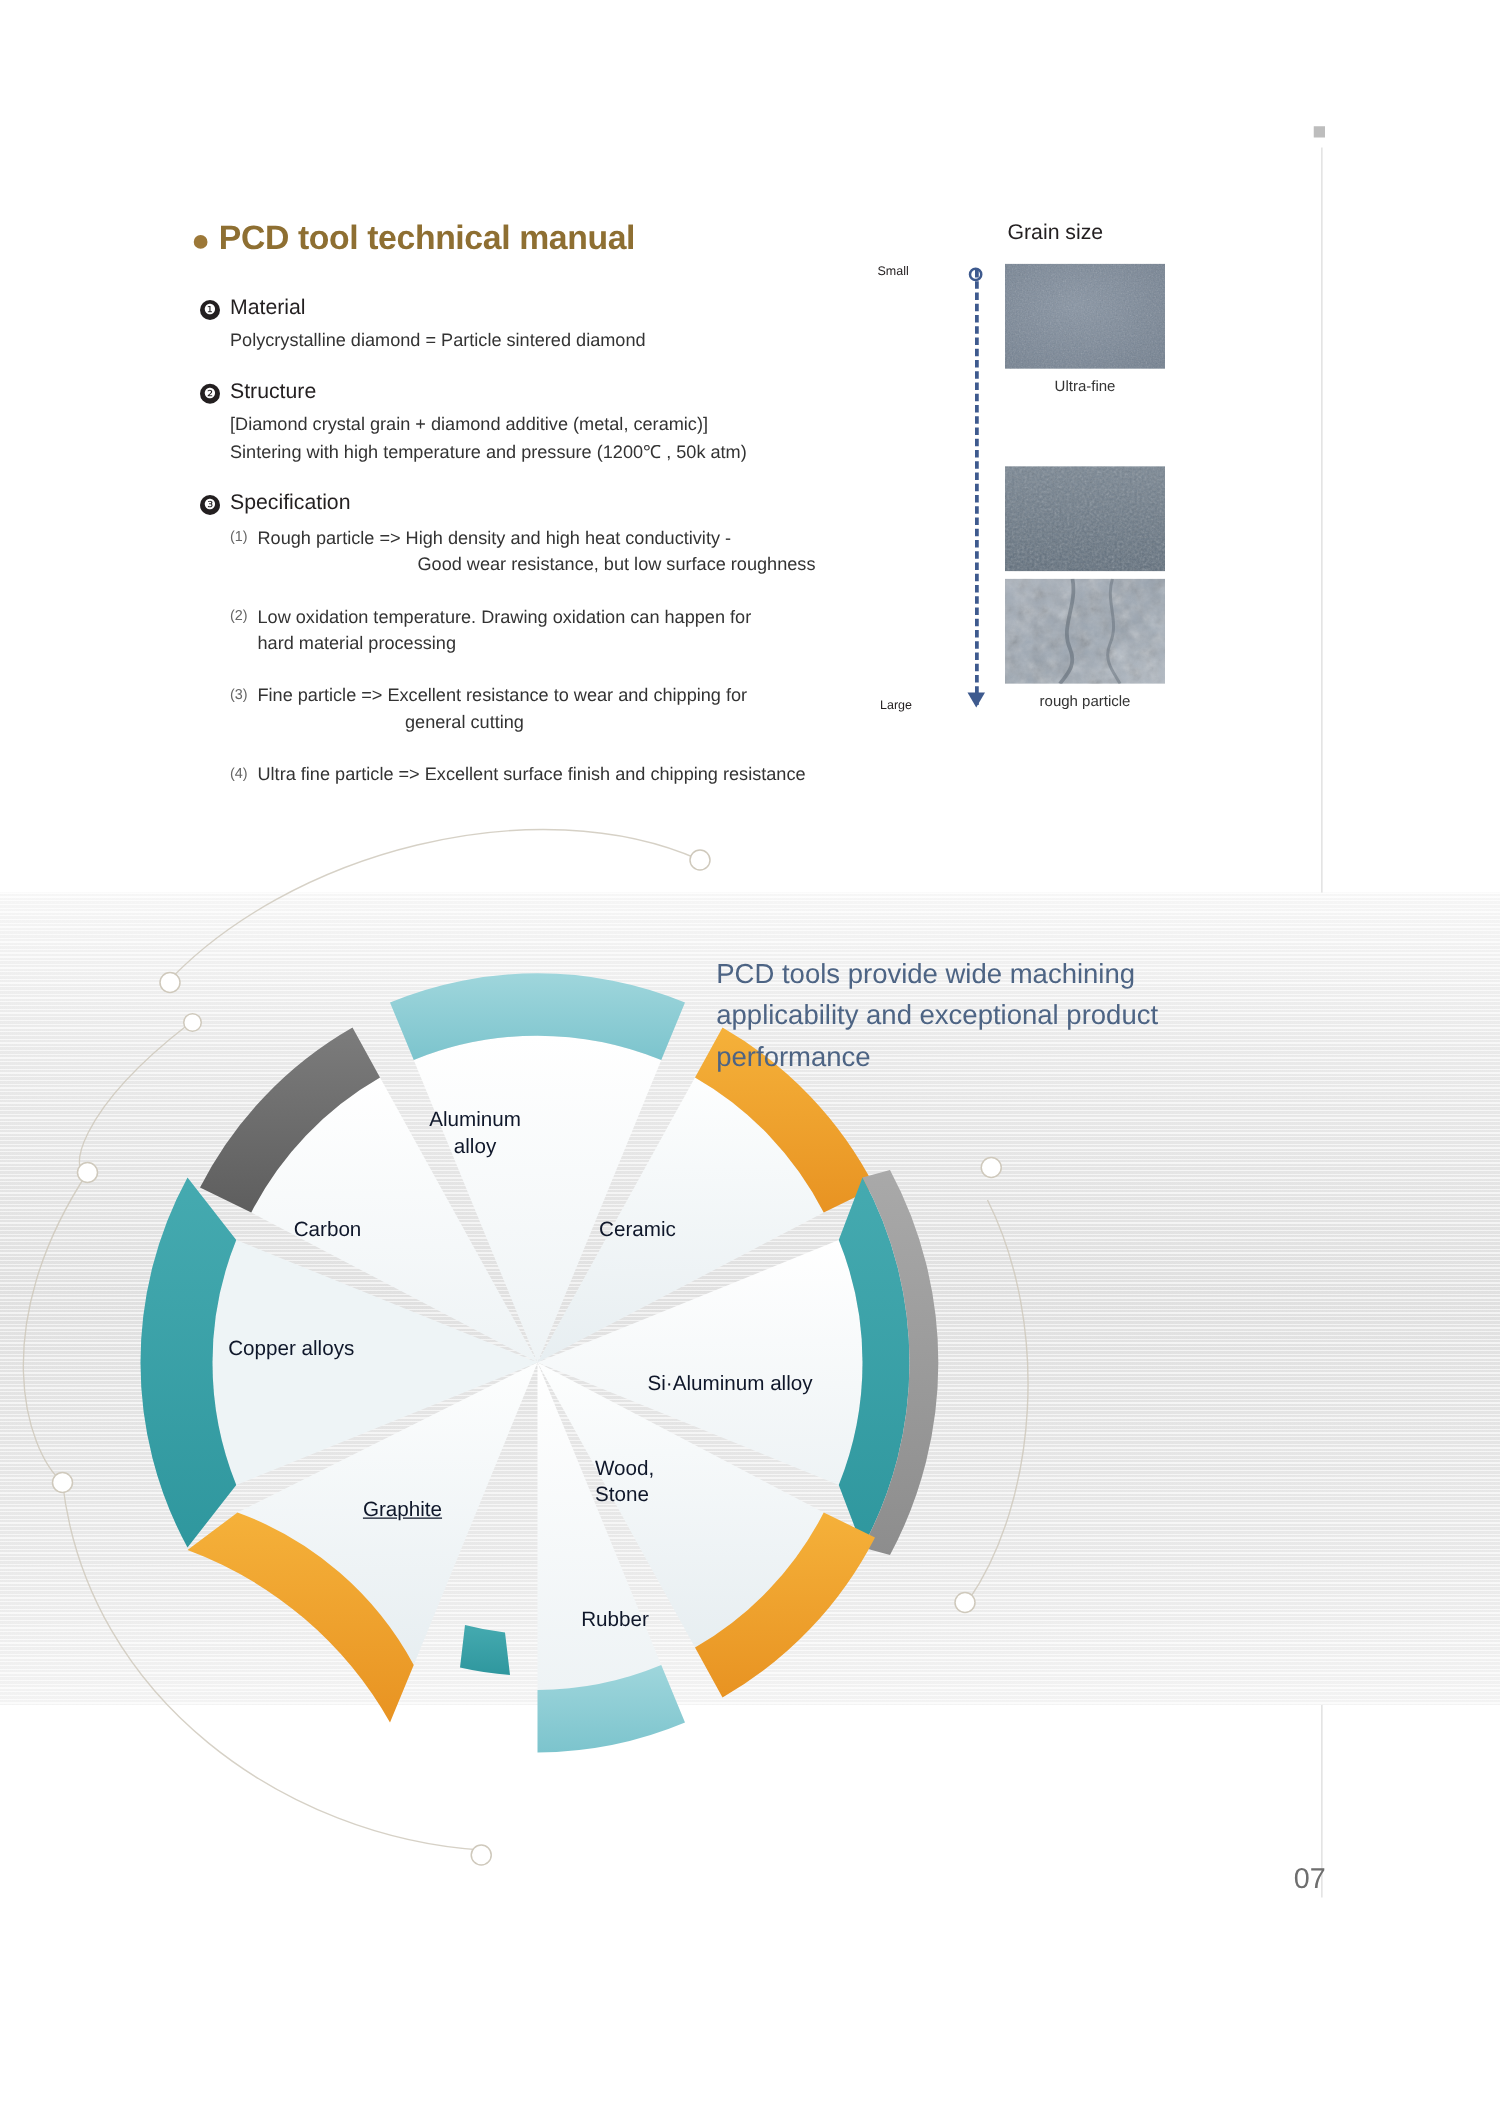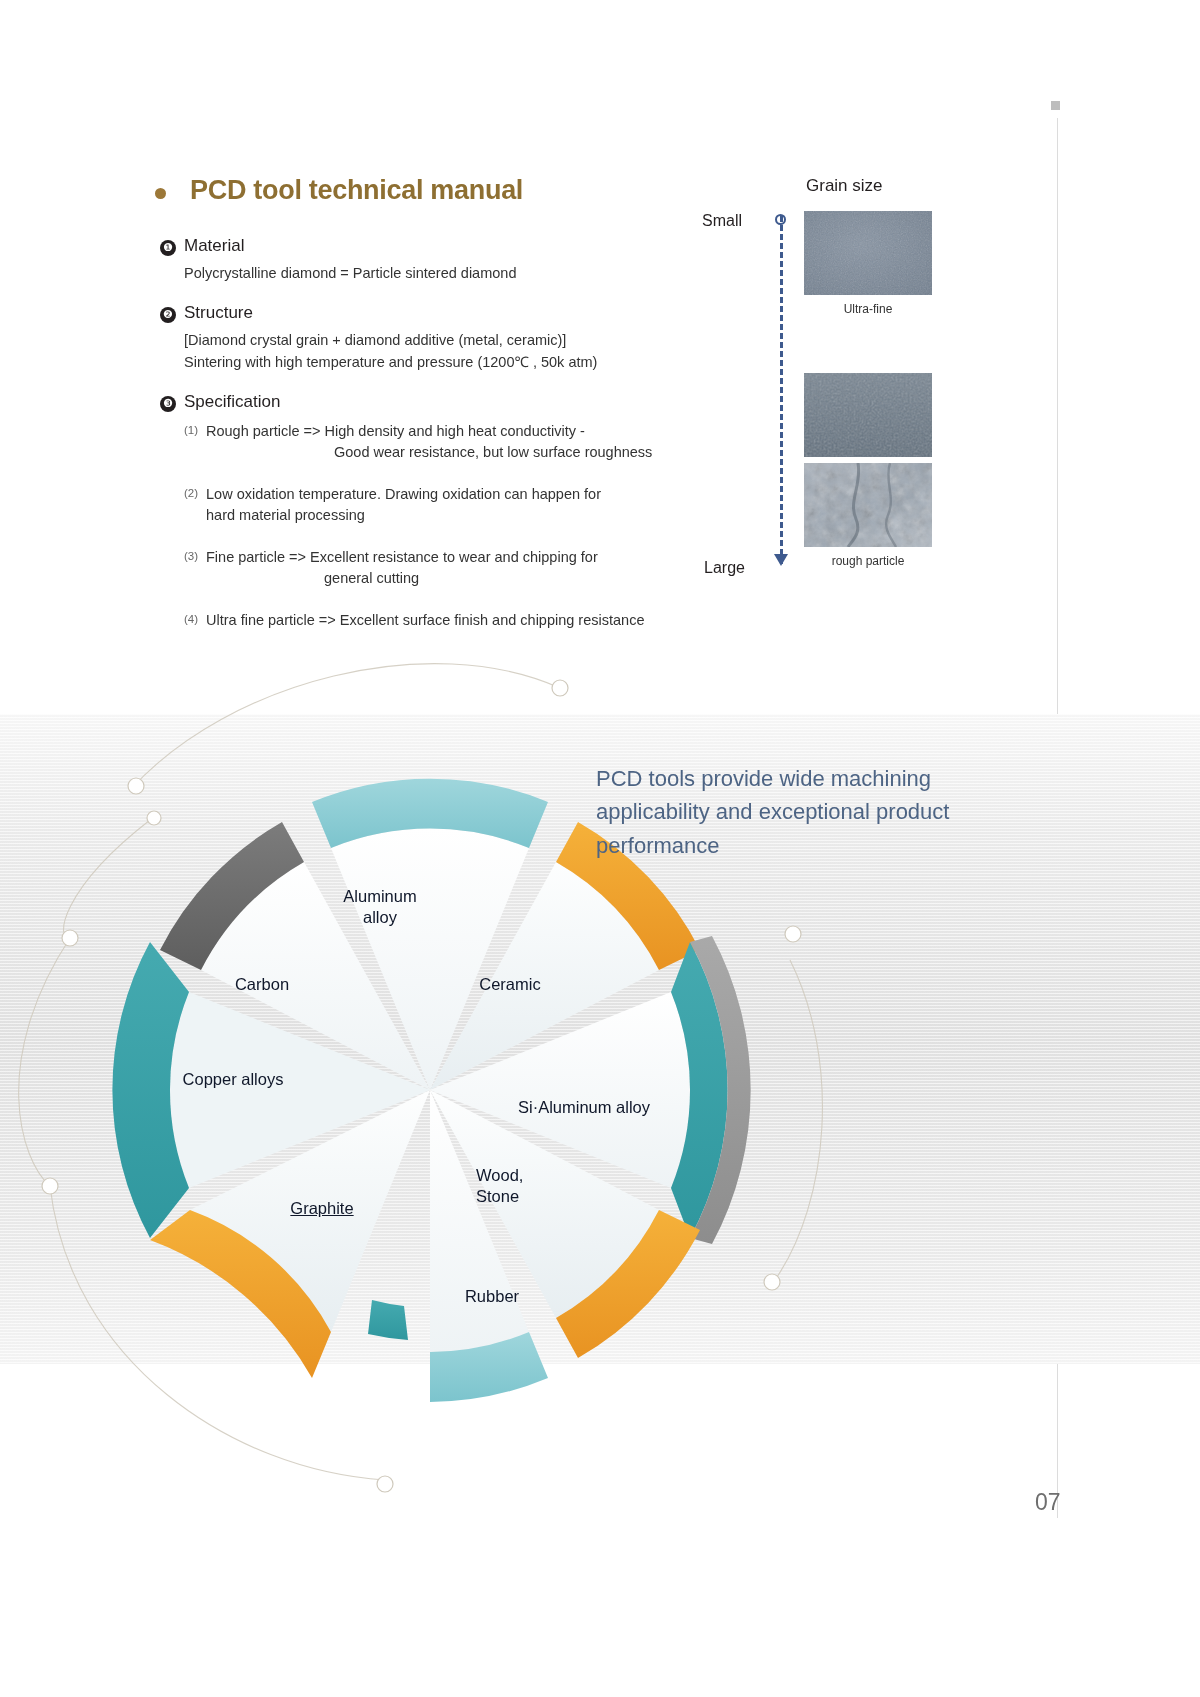--- a/index.html
+++ b/index.html
@@ -18,21 +18,21 @@
     background: #dcdcdc;
   }
   .edge-square {
     position: absolute; left: 1051px; top: 101px;
     width: 9px; height: 9px; background: #bdbdbd;
   }
 
   
   .title-row {
     position: absolute; left: 155px; top: 175px;
-    display: flex; align-items: center; gap: 24px;
+    display: flex; align-items: center; gap: 9px;
   }
   .title-dot { width: 11px; height: 11px; border-radius: 50%; background: #9c7838; margin-top: 6px; }
   .title-text {
     font-size: 27px; font-weight: bold; color: #8e6f32; letter-spacing: -0.3px;
   }
 
   
   .sec { position: absolute; left: 160px; }
   .sec-head { display: flex; align-items: flex-start; gap: 8px; }
   .num-badge {
@@ -71,21 +71,21 @@
     width: 11px; height: 11px; border-radius: 50%;
     border: 2px solid #3e5a8e; background: #fff;
   }
   .axis-arrow {
     position: absolute; left: 48px; top: 378px;
     width: 0; height: 0;
     border-left: 7px solid transparent; border-right: 7px solid transparent;
     border-top: 12px solid #3e5a8e;
   }
   .axis-label {
-    position: absolute; font-size: 16px; color: #231f20;
+    position: absolute; font-size: 10px; color: #231f20;
   }
   .axis-label.small { left: -24px; top: 36px; }
   .axis-label.large { left: -22px; top: 383px; }
 
   .grain-cell { position: absolute; left: 78px; width: 128px; }
   .grain-img {
     width: 128px; height: 84px; display: block;
   }
   .grain-cap {
     text-align: center; font-size: 12px; color: #333; margin-top: 7px;
@@ -95,21 +95,21 @@
   .band {
     position: absolute; left: 0; top: 714px; width: 1200px; height: 650px;
     background:
       repeating-linear-gradient(to bottom,
         rgba(255,255,255,0.55) 0px, rgba(255,255,255,0.55) 1px,
         rgba(0,0,0,0.015) 1px, rgba(0,0,0,0.015) 3px),
       linear-gradient(to bottom, #fafafa 0%, #eeeeee 18%, #e4e4e4 50%, #ededed 82%, #f7f7f7 100%);
   }
 
   .banner-text {
-    position: absolute; left: 596px; top: 762px;
+    position: absolute; left: 573px; top: 762px;
     width: 430px;
     font-size: 22px; line-height: 1.52; color: #4d6484;
   }
 
   
   .wheel {
     position: absolute; left: 0px; top: 640px;
     width: 880px; height: 900px;
     pointer-events: none;
   }

